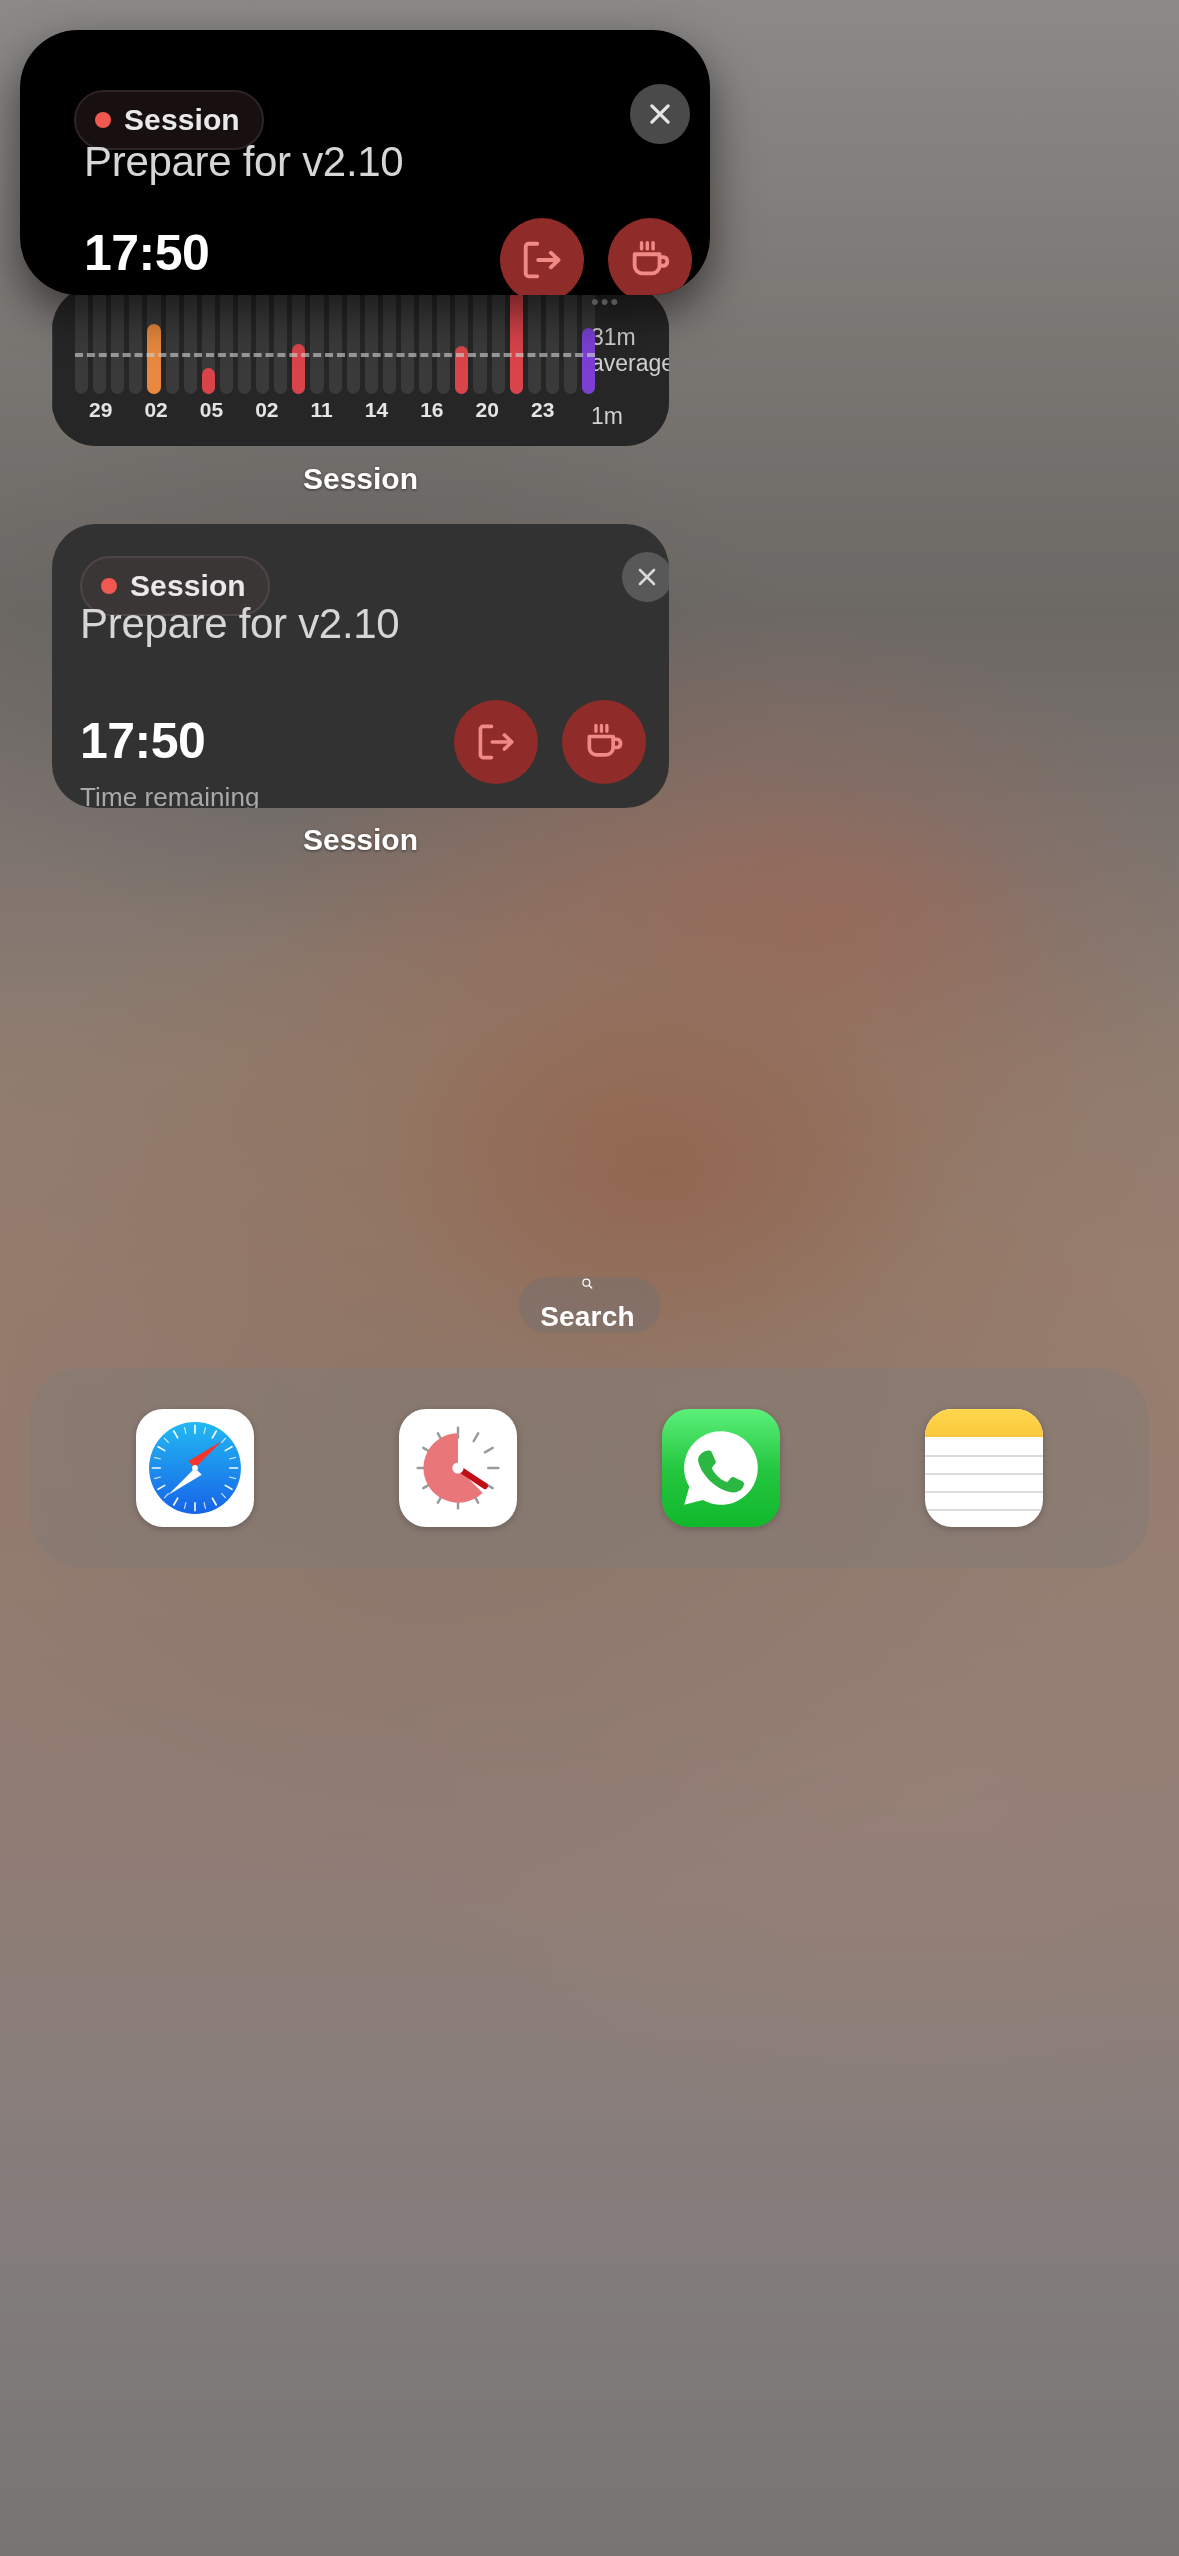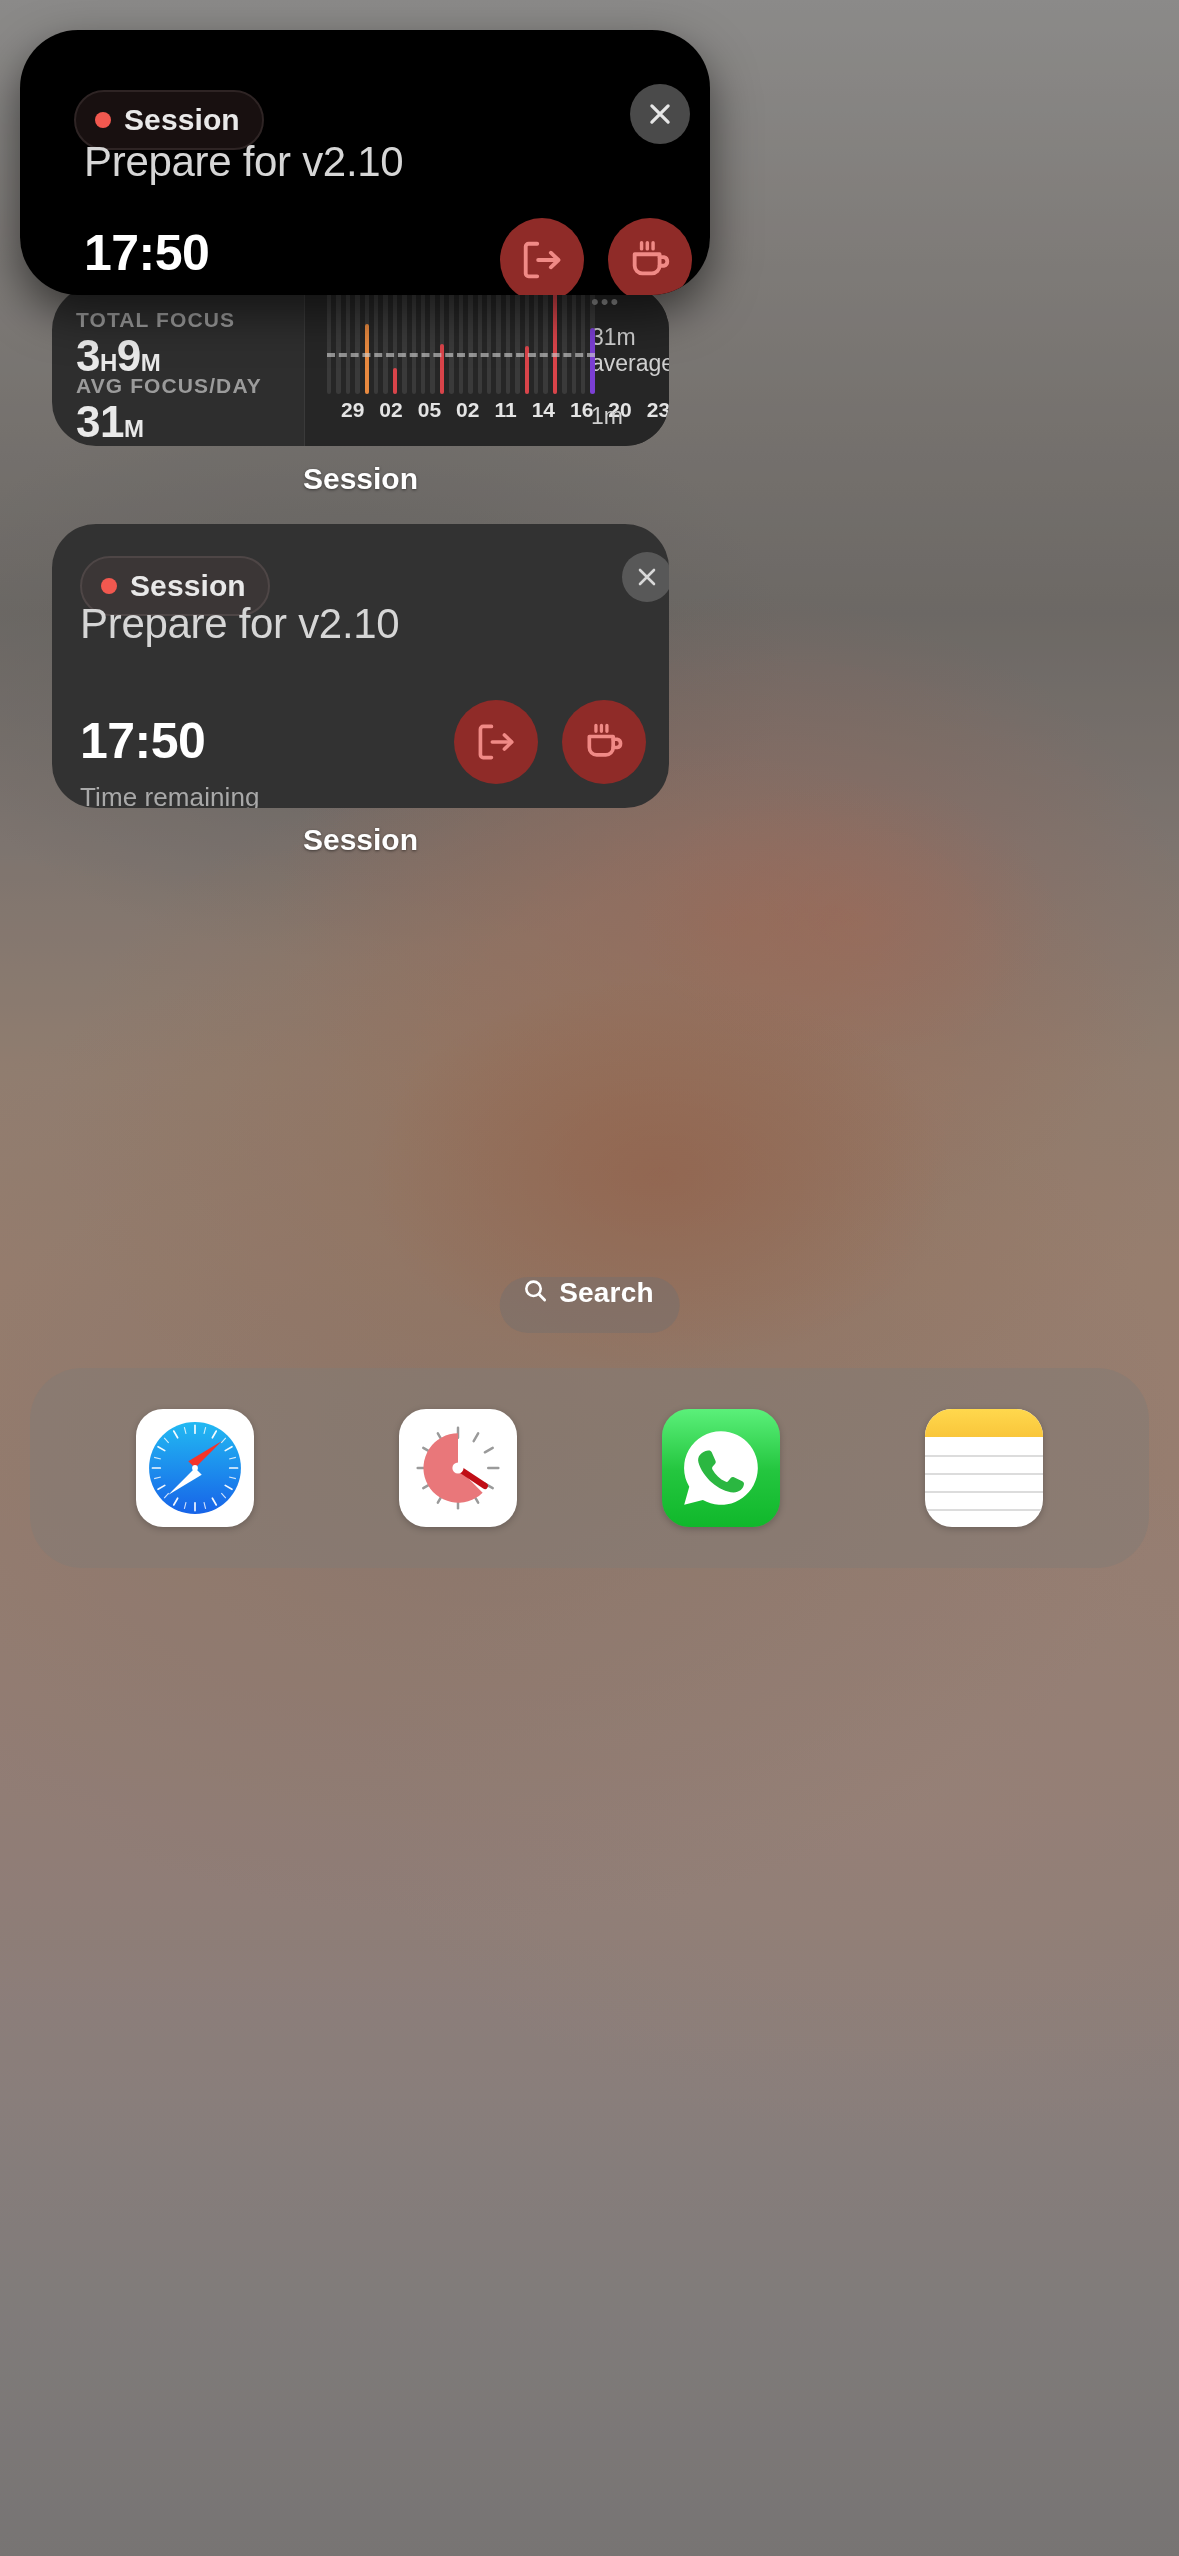--- a/index.html
+++ b/index.html
@@ -322,23 +322,24 @@
   .search-pill {
     position: absolute;
     left: 50%;
     transform: translateX(-50%);
     top: 1277px;
     height: 56px;
     padding: 0 26px 0 22px;
     border-radius: 999px;
     background: rgba(120,112,108,0.55);
     display: flex;
-    align-items: flex-start;
+    align-items: center;
     gap: 11px;
     z-index: 15;
+    flex-direction: column;
   }
   .search-label {
     font-size: 28px;
     font-weight: bold;
     color: #ffffff;
     letter-spacing: 0.2px;
   }
 
   
   .dock {
@@ -395,30 +396,20 @@
     z-index: 30;
   }
 </style>
 </head>
 <body>
 
 <div id="wallpaper"></div>
 <div id="dimmer"></div>
 
 <div class="focus-widget">
-  <div class="widget-stats">
-    <div class="stat-row-1">
-      <div class="stat-label">TOTAL FOCUS</div>
-      <div class="stat-value"><span>3</span><span class="unit">H</span><span>9</span><span class="unit">M</span></div>
-    </div>
-    <div class="stat-row-2">
-      <div class="stat-label">AVG FOCUS/DAY</div>
-      <div class="stat-value"><span>31</span><span class="unit">M</span></div>
-    </div>
-  </div>
 
   <div class="widget-chart">
     <div class="chart-plot">
       <div class="bars" id="bars">
           <div class="bar-slot">
             <div class="bar-track"></div>
           </div>
           <div class="bar-slot">
             <div class="bar-track"></div>
           </div>

